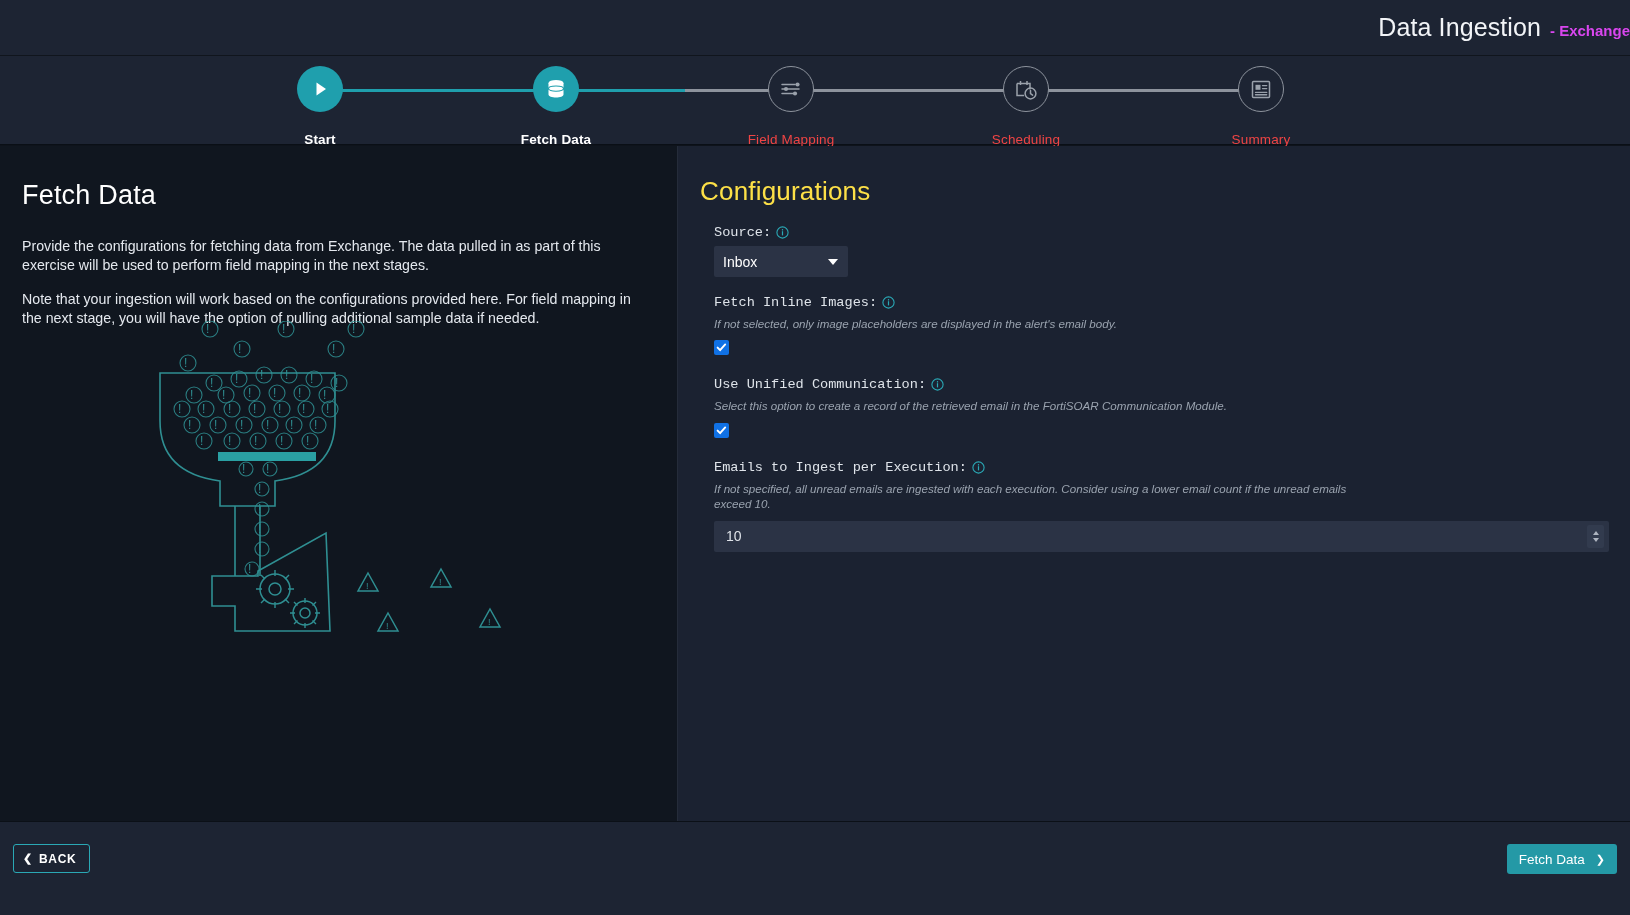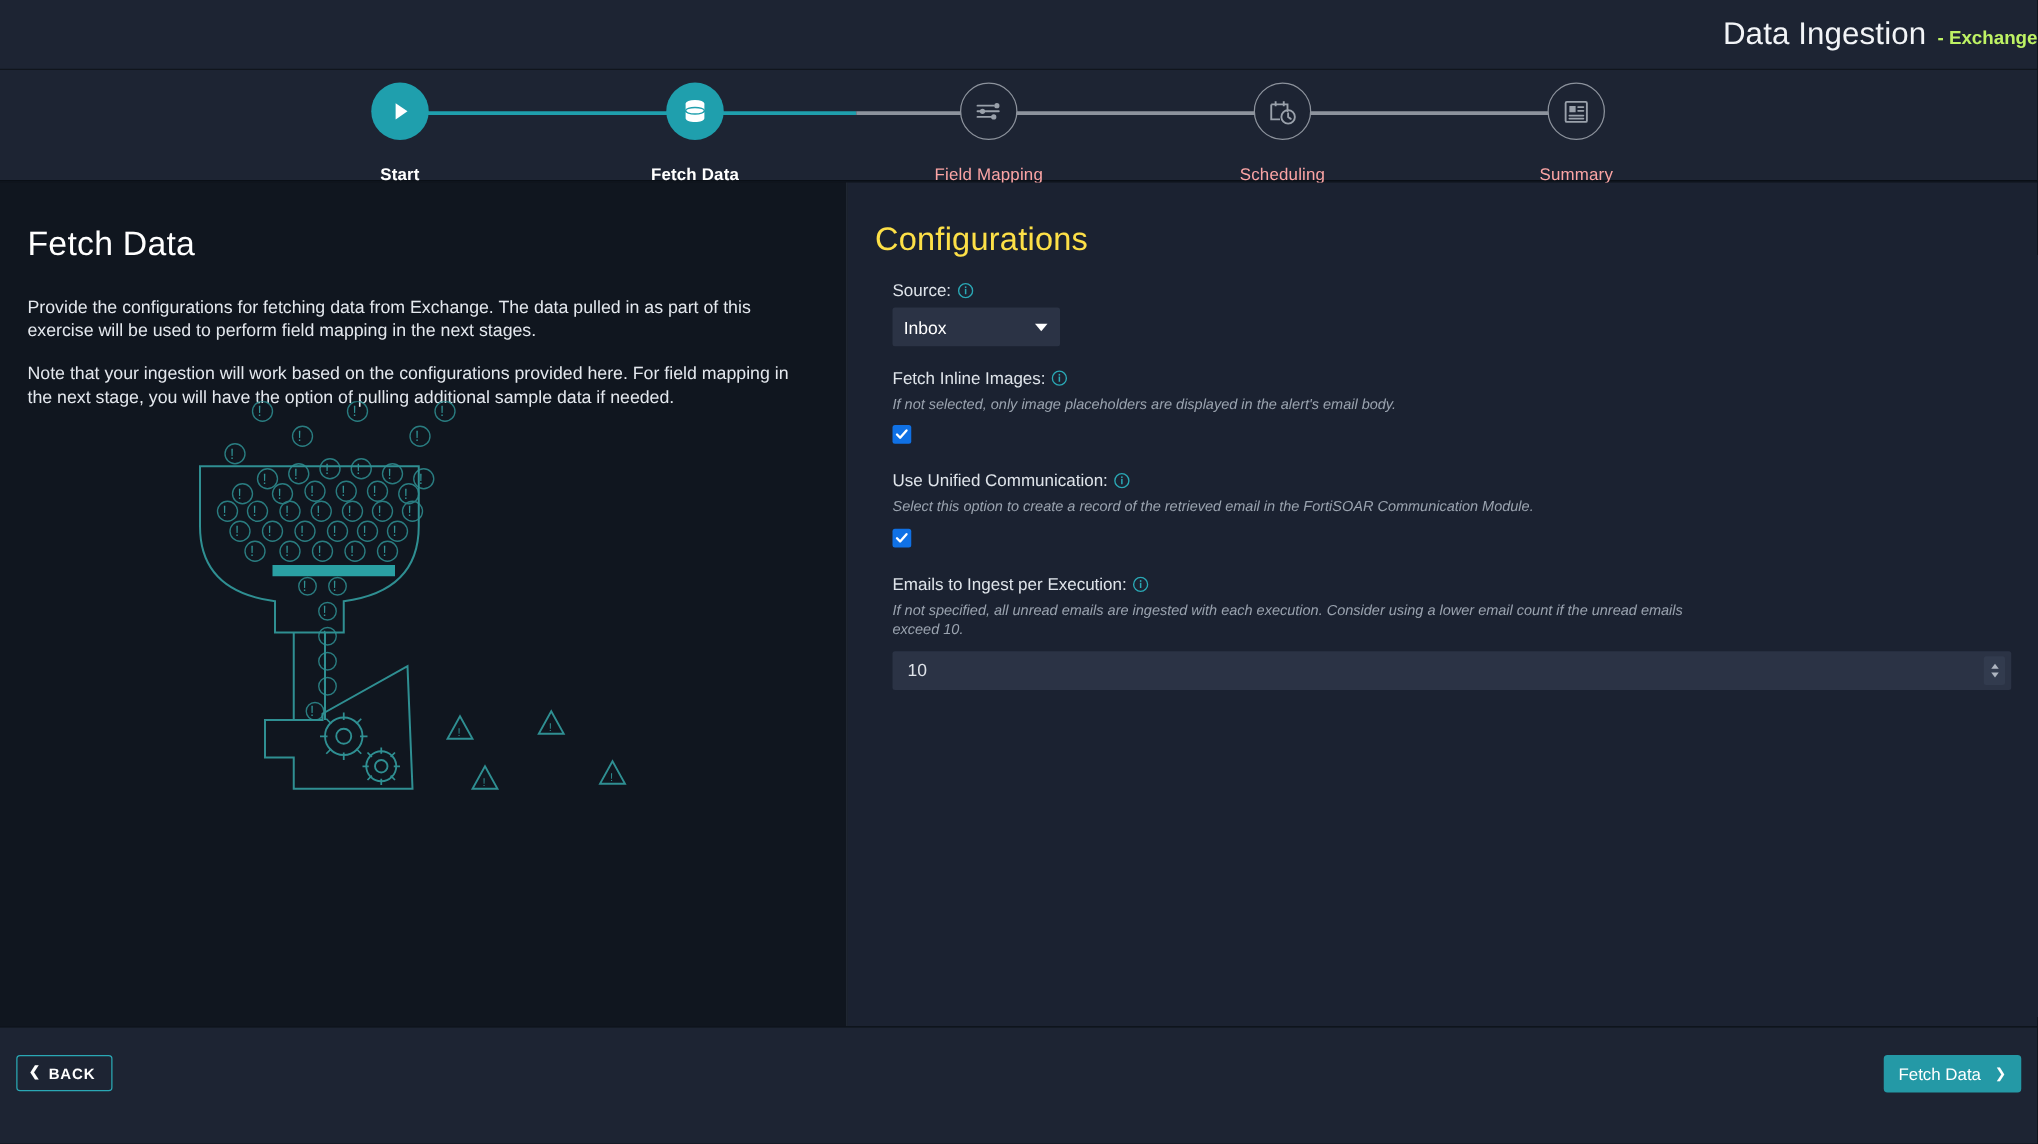--- a/index.html
+++ b/index.html
@@ -27,21 +27,21 @@
     justify-content: flex-end;
   }
   .header-title {
     font-size: 25px;
     color: #f2f4f7;
     font-weight: 400;
     letter-spacing: .1px;
   }
   .header-sub {
     font-size: 15px;
-    color: #bef264;
+    color: #d946ef;
     font-weight: 700;
     margin-left: 9px;
     position: relative;
     top: 3px;
   }
 
   
   .stepper {
     height: 89px;
     background: #1d2433;
@@ -75,21 +75,21 @@
     background: #1d2433;
     border: 1.6px solid #8d939d;
   }
   .step-label {
     margin-top: 20px;
     font-size: 13.5px;
     font-weight: 700;
     color: #ffffff;
     letter-spacing: .15px;
   }
-  .step-label.todo { color: #fca5a5; font-weight: 400; }
+  .step-label.todo { color: #ef4444; font-weight: 400; }
   .connector {
     position: absolute;
     height: 2.5px;
     top: 33px;
     z-index: 1;
   }
   .connector.done { background: #1f9fad; }
   .connector.todo { background: #8d939d; }
 
   
@@ -147,20 +147,21 @@
     margin-bottom: 14px;
   }
   .field { margin-bottom: 4px; }
   .field-label {
     font-size: 13.6px;
     color: #dfe4ea;
     margin-bottom: 6px;
     display: flex;
     align-items: center;
     gap: 5px;
+    font-family: Liberation Mono, monospace;
   }
   .info-icon {
     display: inline-flex;
     width: 13px; height: 13px;
     flex: none;
   }
   .hint {
     font-size: 11.6px;
     font-style: italic;
     color: #9aa3af;

